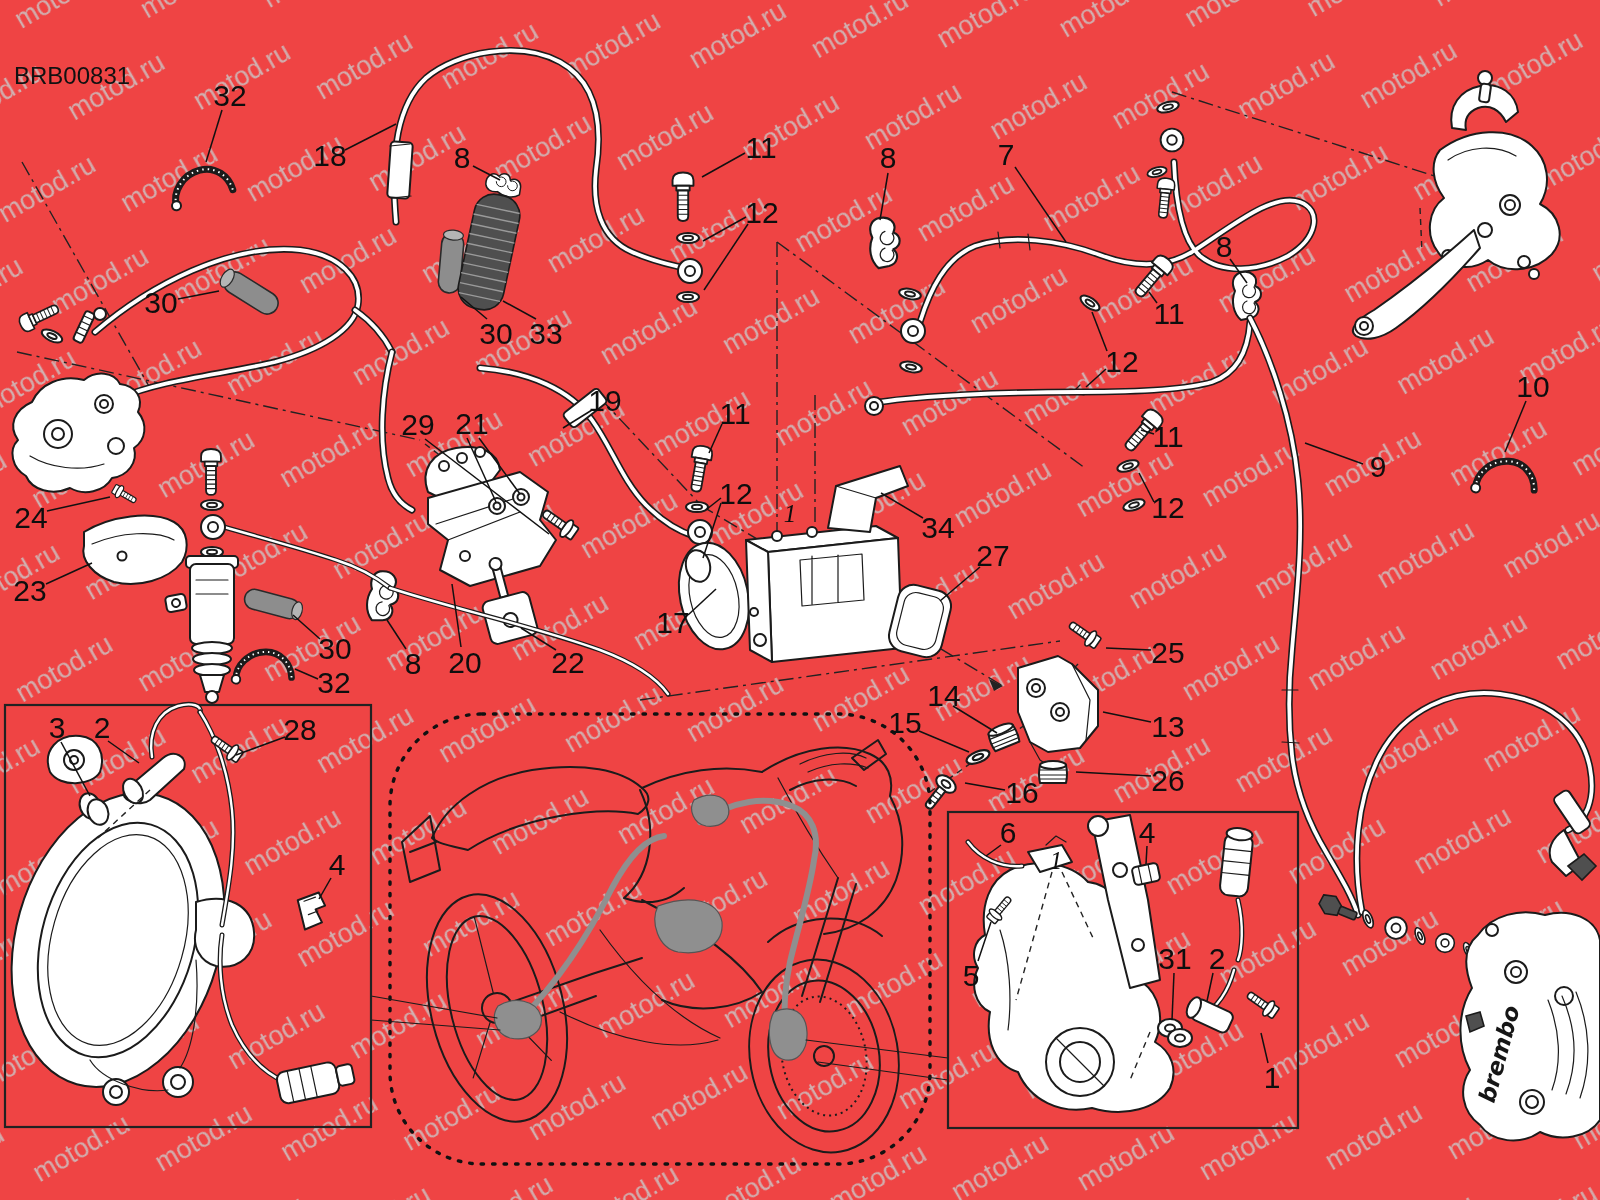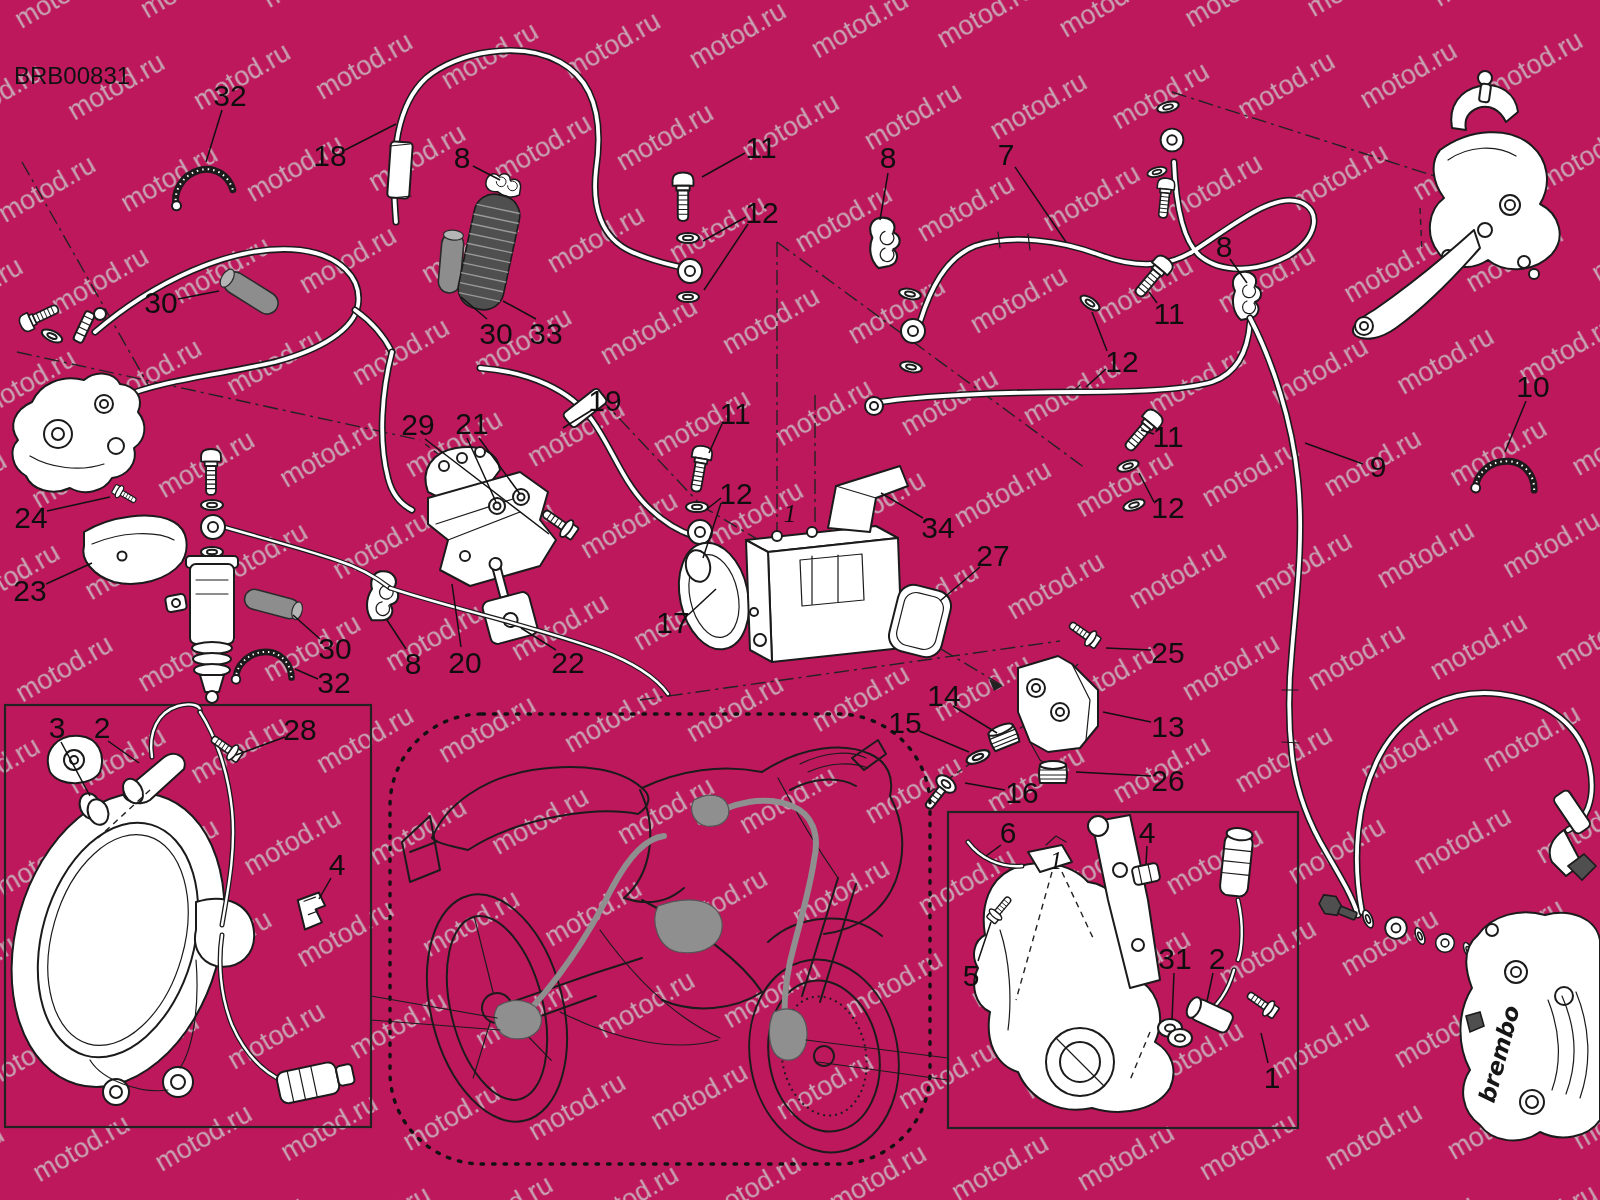--- a/index.html
+++ b/index.html
@@ -1,16 +1,16 @@
 <!DOCTYPE html>
 <html><head>
 <meta charset="utf-8">
 <style>
   html,body{margin:0;padding:0;background:#fff;}
-  #stage{position:relative;width:1600px;height:1200px;background:#be185d;overflow:hidden;}
+  #stage{position:relative;width:1600px;height:1200px;background:#ef4444;overflow:hidden;}
   svg{position:absolute;left:0;top:0;}
   .ln {fill:none;stroke:#1b1b1b;stroke-width:2;stroke-linecap:round;stroke-linejoin:round}
   .lt {fill:none;stroke:#1b1b1b;stroke-width:1.2;stroke-linecap:round;stroke-linejoin:round}
   .fw {fill:#ffffff;stroke:#1b1b1b;stroke-width:2;stroke-linejoin:round}
   .fg {fill:#8d8d8d;stroke:#2a2a2a;stroke-width:1.6}
   .fdk{fill:#4f4f4f;stroke:#1b1b1b;stroke-width:1.6}
   .to {fill:none;stroke:#1b1b1b;stroke-width:7;stroke-linecap:round}
   .ti {fill:none;stroke:#ffffff;stroke-width:3.8;stroke-linecap:round}
   .t2o{fill:none;stroke:#1b1b1b;stroke-width:5;stroke-linecap:round}
   .t2i{fill:none;stroke:#ffffff;stroke-width:2.4;stroke-linecap:round}

